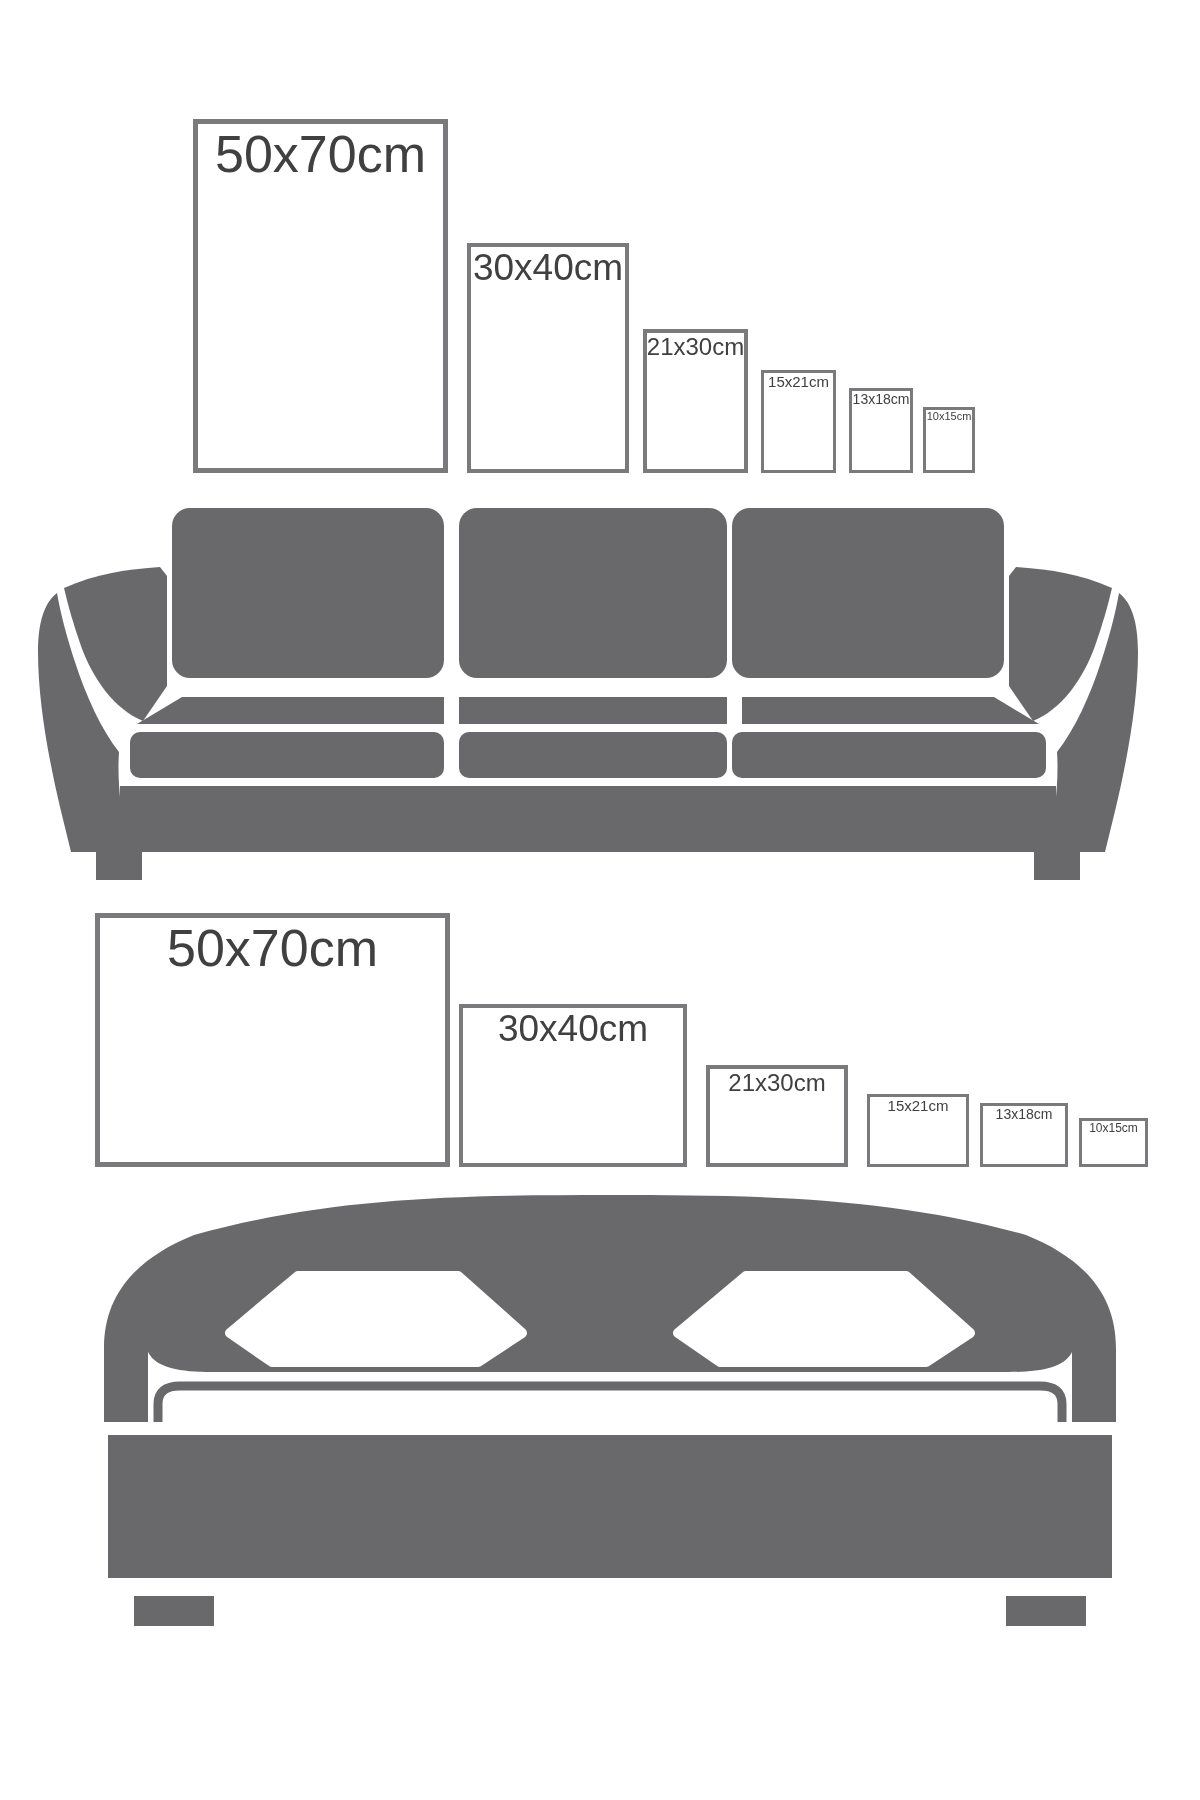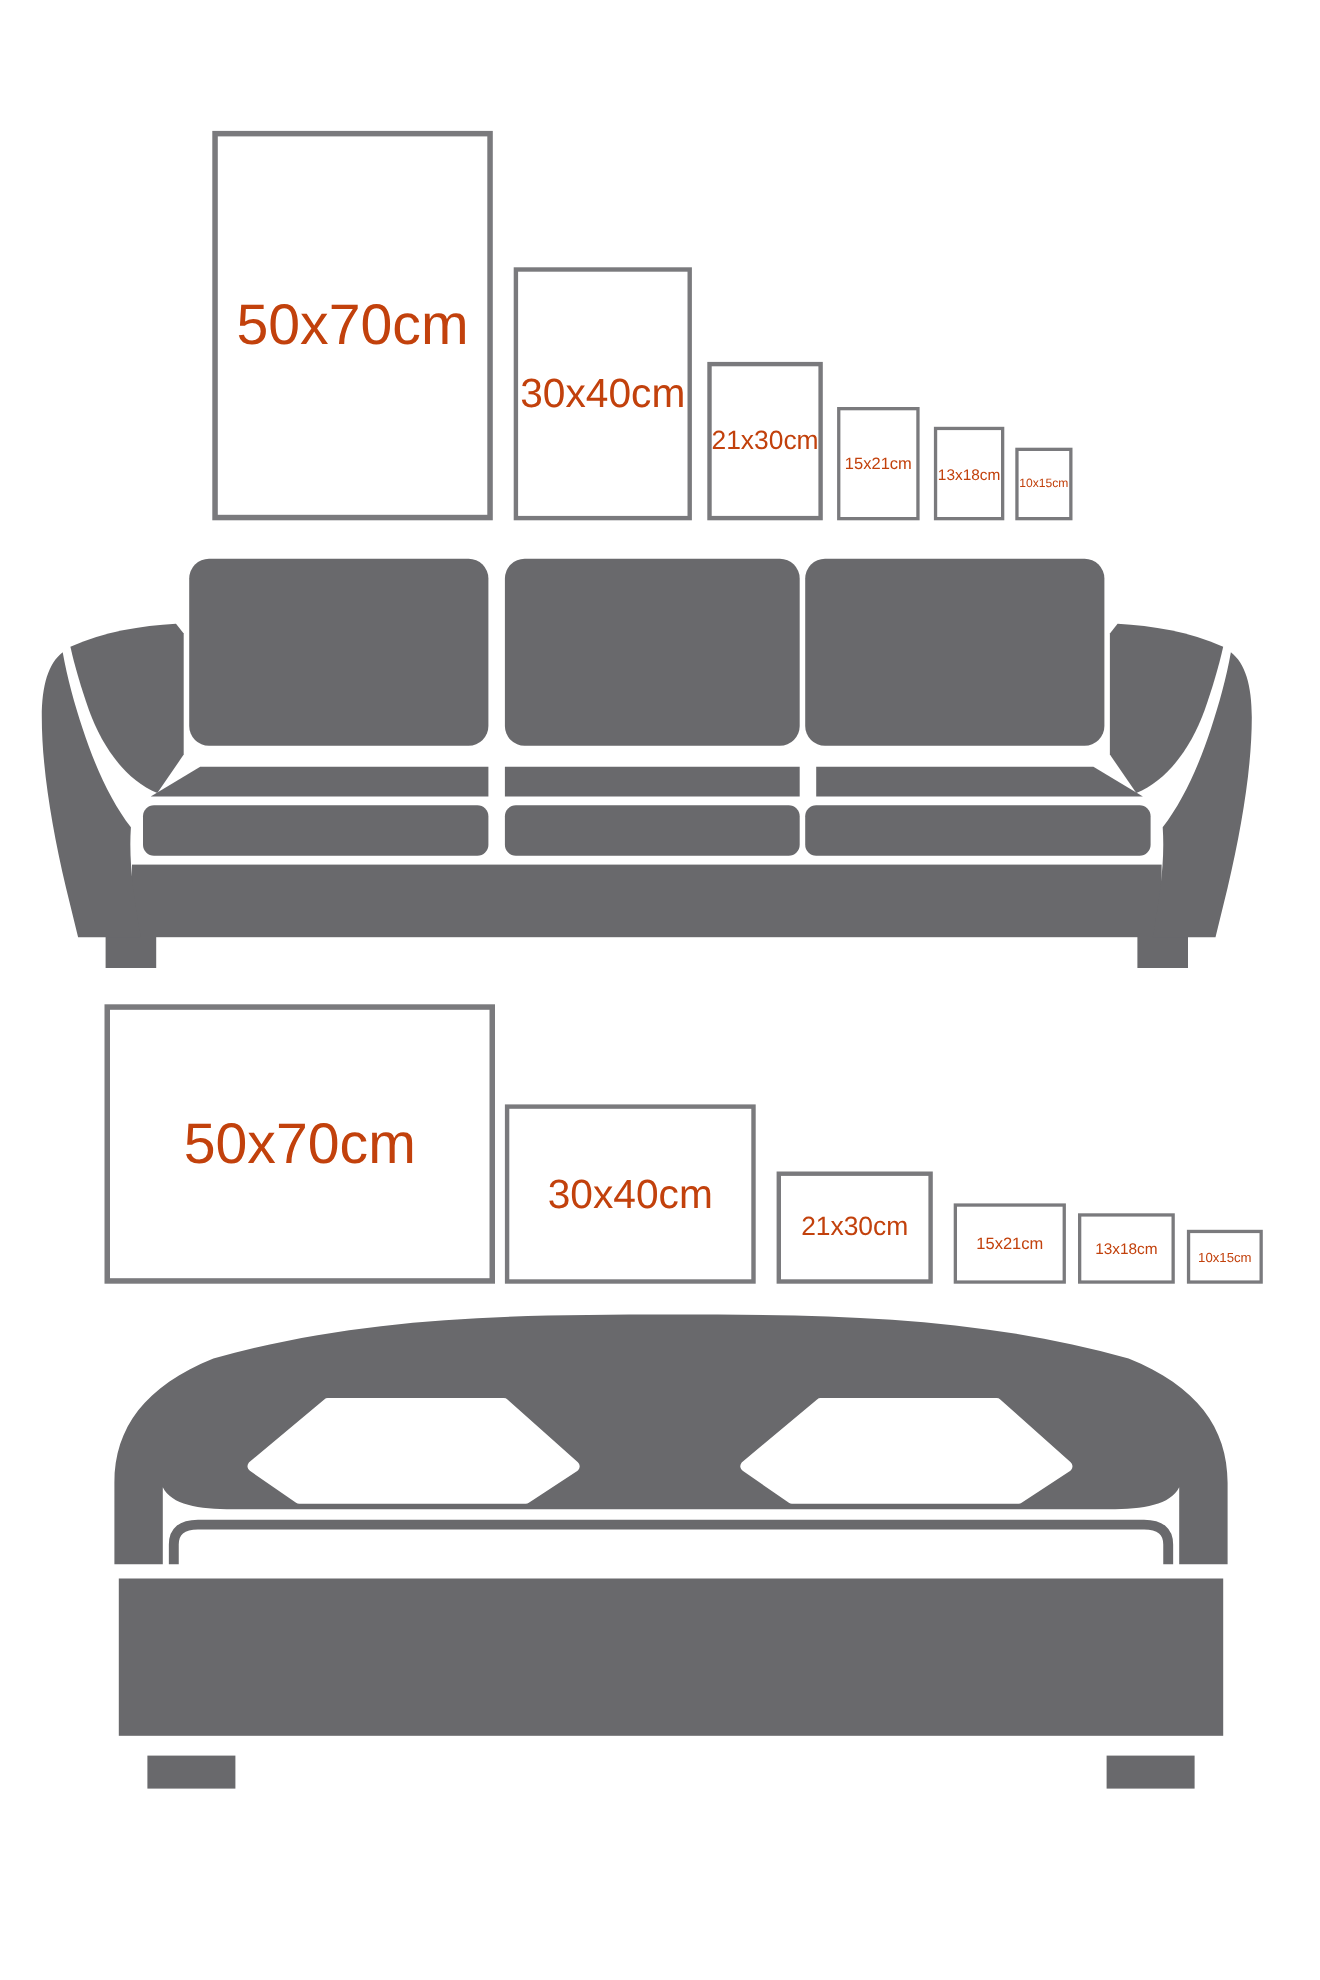--- a/index.html
+++ b/index.html
@@ -1,19 +1,19 @@
 <!DOCTYPE html>
 <html style="--furn: #69696c; --frame: #7a7a7d; --bg: #ffffff;"><head>
 <meta charset="utf-8">
 <style>
   html,body{margin:0;padding:0;background:#fff;}
   #page{position:relative;width:1200px;height:1800px;background:var(--bg,#fff);overflow:hidden;
         font-family:"Liberation Sans", sans-serif;}
   .frame{position:absolute;box-sizing:border-box;border-style:solid;border-color:var(--frame,#7a7a7d);
-         background:#fff;display:flex;align-items:center;justify-content:center;color:#c2410c;}
+         background:#fff;display:flex;justify-content:center;color:#404040;}
   .frame span{white-space:nowrap;}
   
   .pf1{left:193px;top:119px;width:255px;height:354px;border-width:5px;font-size:52px;}
   .pf2{left:467px;top:243px;width:162px;height:230px;border-width:4px;font-size:37px;}
   .pf3{left:643px;top:329px;width:105px;height:144px;border-width:4px;font-size:24px;}
   .pf4{left:761px;top:370px;width:75px;height:103px;border-width:3px;font-size:15px;}
   .pf5{left:849px;top:388px;width:64px;height:85px;border-width:3px;font-size:14px;}
   .pf6{left:923px;top:407px;width:52px;height:66px;border-width:3px;font-size:11px;}
   
   .lf1{left:95px;top:913px;width:355px;height:254px;border-width:5px;font-size:52px;}

